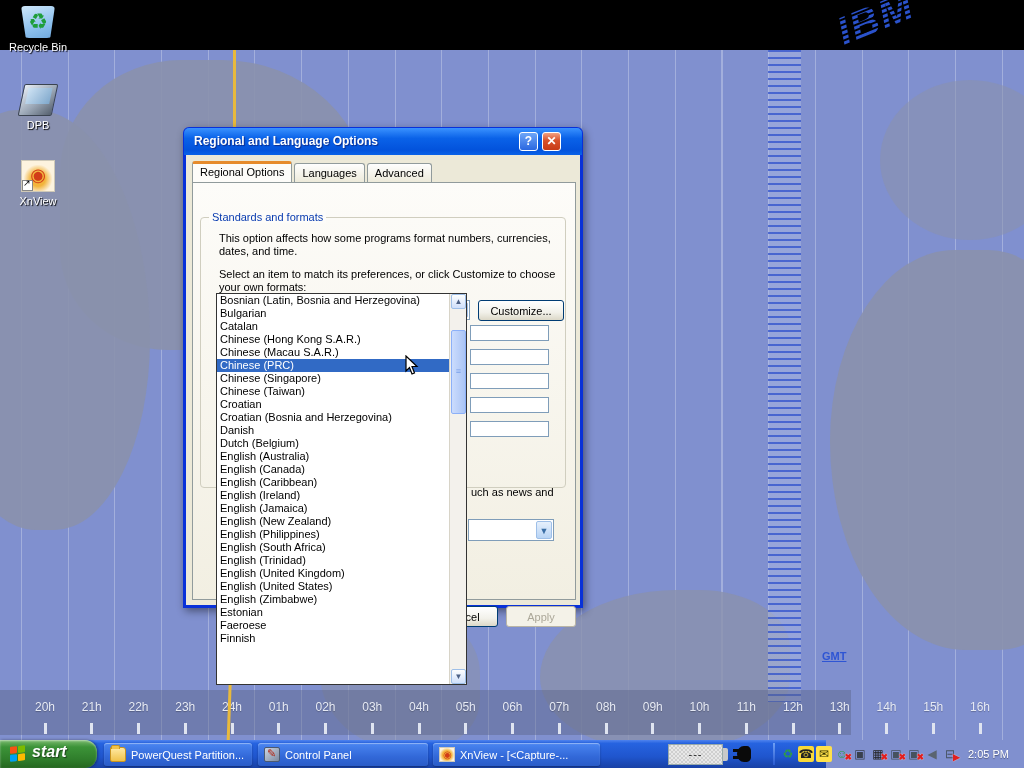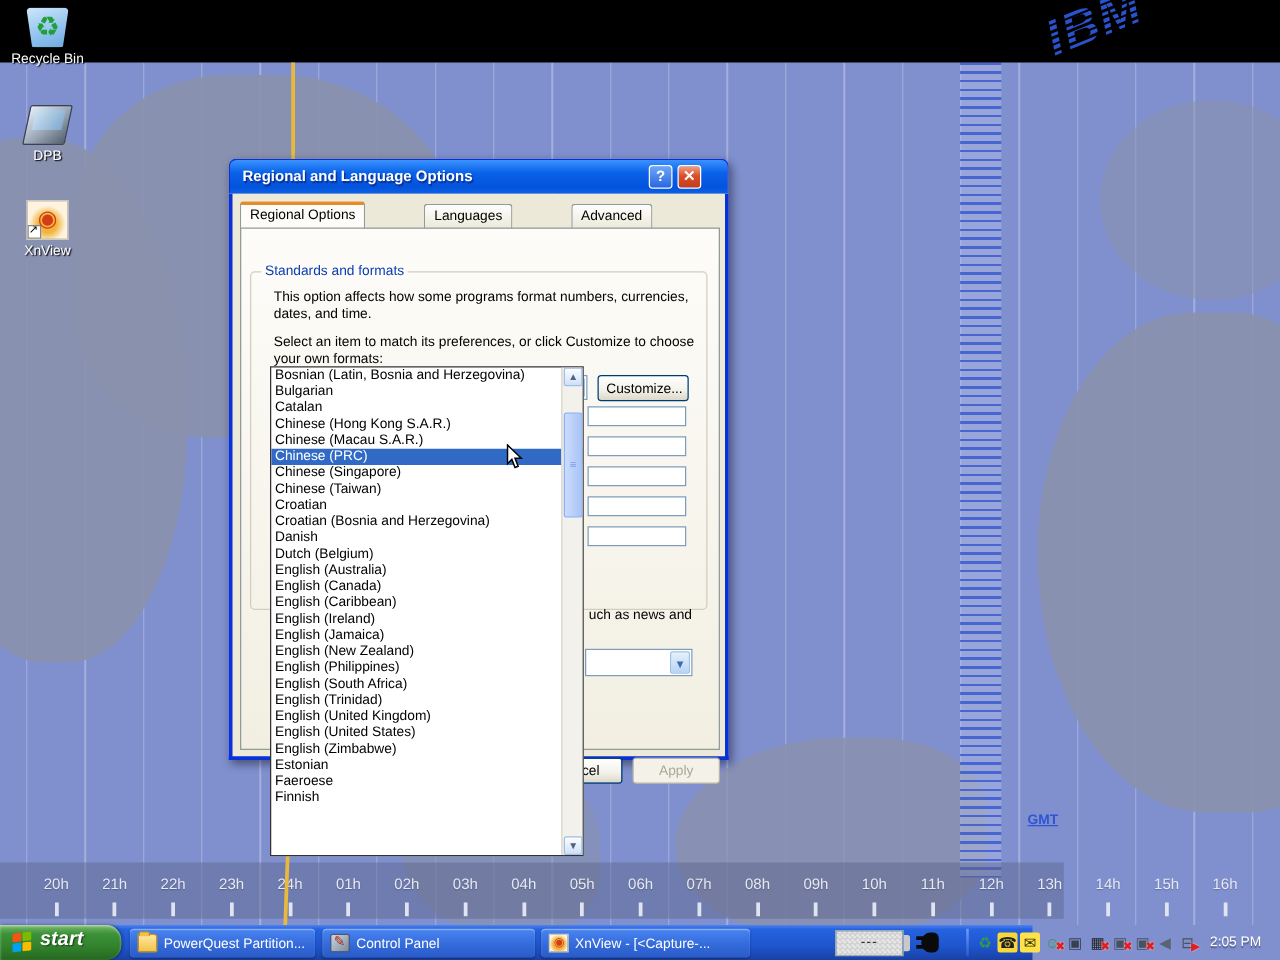--- a/index.html
+++ b/index.html
@@ -51,21 +51,21 @@
     background:linear-gradient(180deg,#3a92ff 0%,#0a62e8 38%,#0353dc 80%,#0a62e8 100%);
     border:1px solid #0831d9;border-bottom:none;}
   #titletext{position:absolute;left:10px;top:6px;color:#fff;font-weight:bold;font-size:12px;
     text-shadow:1px 1px 1px #0a2a8c;}
   .cap{position:absolute;top:4px;width:19px;height:19px;border:1px solid #fff;border-radius:3px;
     color:#fff;font-weight:bold;font-size:12px;text-align:center;line-height:17px;cursor:pointer;}
   #helpbtn{right:44px;background:linear-gradient(180deg,#6ea6f8,#2a67e0);}
   #closebtn{right:21px;background:linear-gradient(180deg,#f3a183,#d8502a 45%,#c73a17);}
   #dlgbody{position:absolute;left:0;top:28px;width:400px;height:453px;background:#ece9d8;
     border:3px solid #0831d9;border-top:none;}
-  .tabs{position:absolute;left:6px;top:8px;display:flex;gap:45px;}
+  .tabs{position:absolute;left:6px;top:8px;display:flex;}
   .tab{height:20px;padding:3px 7px 0 7px;font-size:11px;background:linear-gradient(#fefefe,#ece9d8);
     border:1px solid #919b9c;border-bottom:none;border-radius:3px 3px 0 0;margin-right:2px;cursor:pointer;}
   .tab.active{border-top:3px solid #e68b2c;padding-top:2px;height:22px;position:relative;top:-2px;background:#fdfcf9;}
   #tabpanel{position:absolute;left:6px;top:27px;width:384px;height:418px;background:#fdfcf9;
     border:1px solid #919b9c;background:linear-gradient(#fdfcf9,#f2efe2);}
   .groupbox{position:absolute;border:1px solid #d0cebf;border-radius:4px;}
   .grouplabel{position:absolute;top:-7px;left:8px;background:transparent;padding:0 3px;color:#0a3cb0;font-size:11px;
     background:linear-gradient(#fdfcf9,#fdfcf9);}
   .dtext{position:absolute;color:#000;font-size:11px;}
   
@@ -236,21 +236,21 @@
         <span class="grouplabel">Standards and formats</span>
       </div>
       <div class="dtext" style="left:33px;top:77px;">This option affects how some programs format numbers, currencies,</div>
       <div class="dtext" style="left:33px;top:90px;">dates, and time.</div>
       <div class="dtext" style="left:33px;top:113px;">Select an item to match its preferences, or click Customize to choose</div>
       <div class="dtext" style="left:33px;top:126px;">your own formats:</div>
       <div class="combo" style="left:33px;top:145px;width:251px;height:20px;">
         <span class="val">English (United States)</span>
         <span class="drop">▼</span>
       </div>
-      <button class="xpbtn" style="left:292px;top:145px;width:73px;height:21px;">Customize...</button>
+      <button class="xpbtn" style="left:292px;top:145px;width:86px;height:21px;">Customize...</button>
       <button class="xpbtn" style="left:241px;top:451px;width:71px;height:21px;z-index:1;">Cancel</button>
       <button class="xpbtn disabled" style="left:320px;top:451px;width:70px;height:21px;">Apply</button>
     </div>
   </div>
 
   <div class="samplefield" style="top:325px;"></div>
   <div class="samplefield" style="top:349px;"></div>
   <div class="samplefield" style="top:373px;"></div>
   <div class="samplefield" style="top:397px;"></div>
   <div class="samplefield" style="top:421px;"></div>

